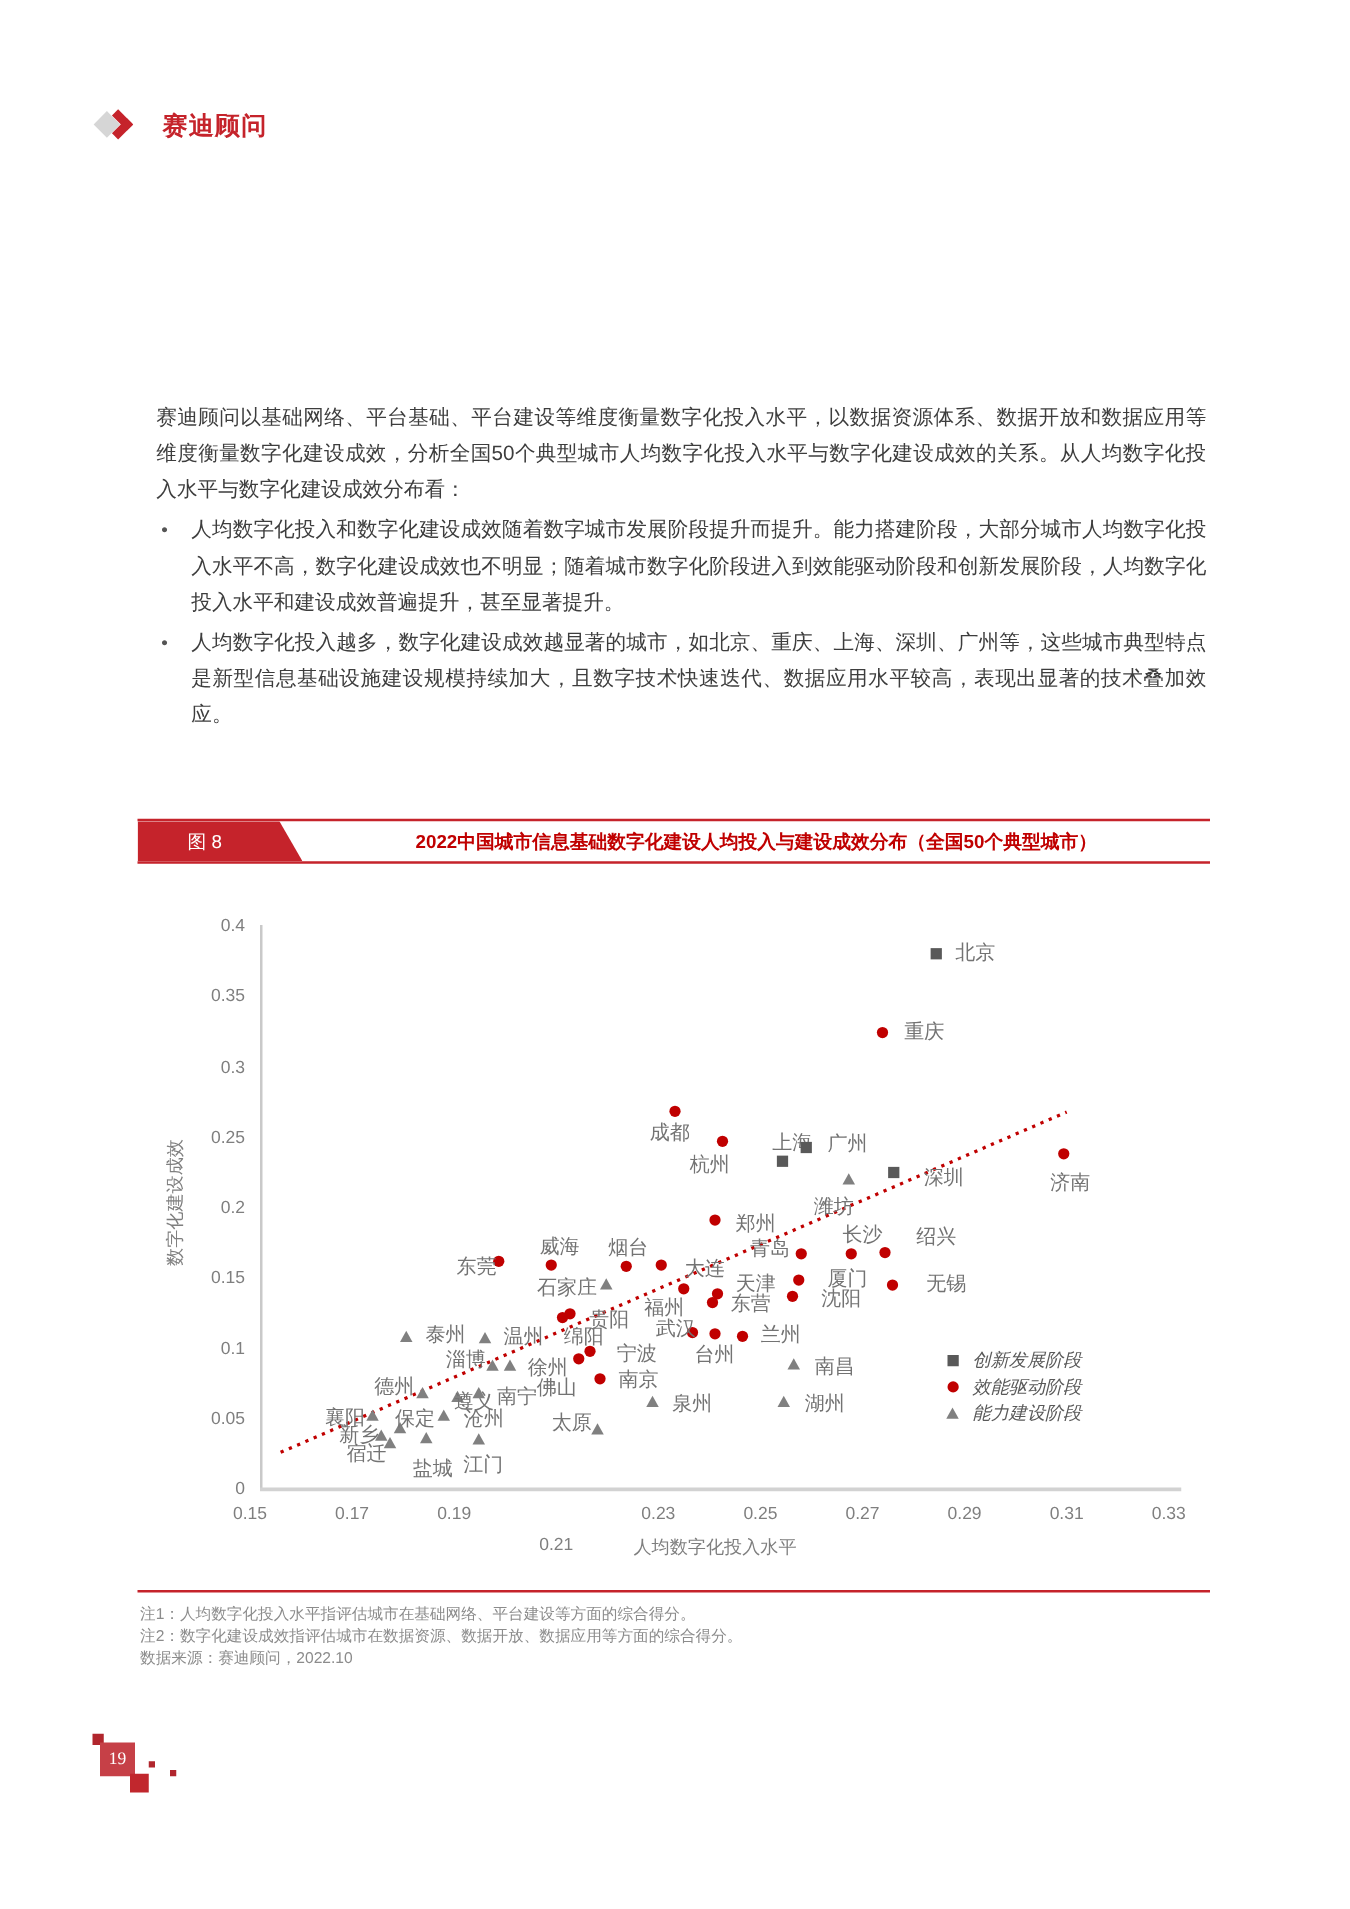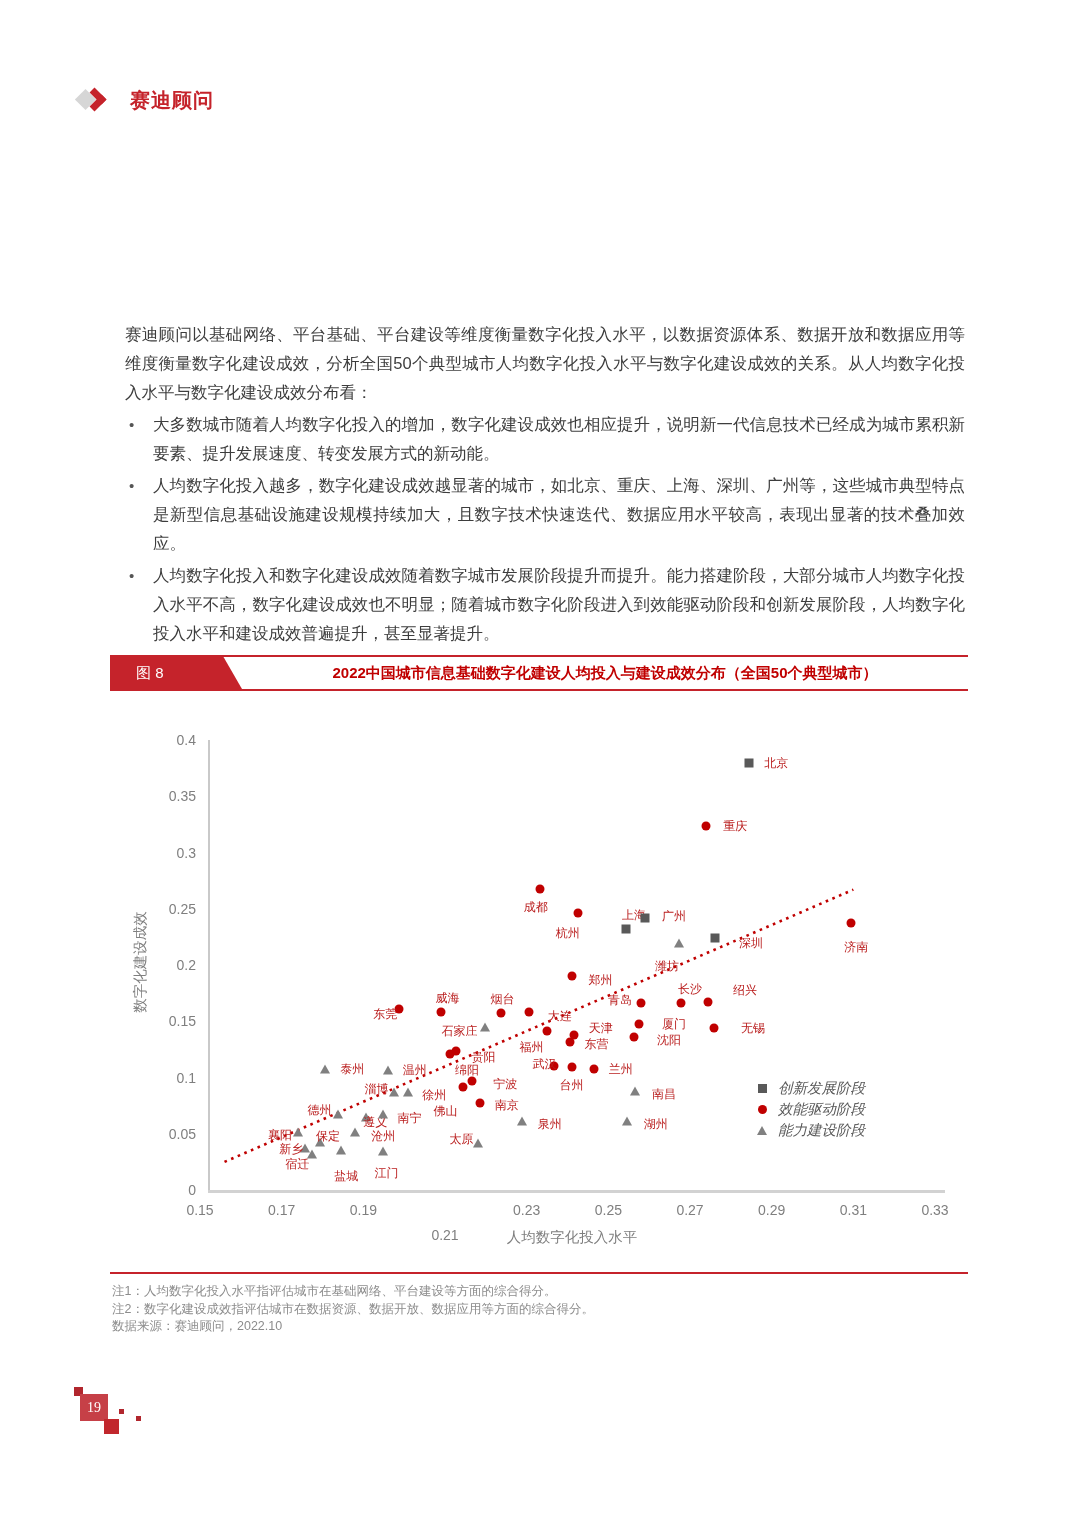--- a/index.html
+++ b/index.html
@@ -14,37 +14,37 @@
   .logo-text{font-size:20px;font-weight:bold;color:#c5232b;letter-spacing:1px;margin-left:6px;}
 
   
   .intro{position:absolute;left:125px;top:303px;width:840px;font-size:16.5px;line-height:29px;text-align:justify;color:#3d3d3d;}
   .bullets{position:absolute;left:125px;top:410px;width:840px;list-style:none;margin:0;padding:0;}
   .bullets li{position:relative;padding-left:28px;font-size:16.5px;line-height:29px;text-align:justify;margin-bottom:3px;color:#3d3d3d;}
   .bullets li::before{content:"\2022";position:absolute;left:4px;top:0;color:#555;font-size:15px;}
 
   
   .fig-bar{position:absolute;left:110px;top:655px;width:858px;border-top:2px solid #c5232b;border-bottom:2px solid #c5232b;height:32px;display:flex;align-items:stretch;}
-  .fig-tag{width:132px;background:#c5232b;color:#fff;font-size:15px;display:flex;align-items:center;padding-left:26px;box-sizing:border-box;clip-path:polygon(0 0,86% 0,100% 100%,0 100%);}
+  .fig-tag{width:132px;background:#c5232b;color:#fff;font-size:15px;display:flex;align-items:center;padding-left:40px;box-sizing:border-box;clip-path:polygon(0 0,86% 0,100% 100%,0 100%);}
   .fig-title{flex:1;display:flex;align-items:center;justify-content:center;color:#c00000;font-size:15px;font-weight:600;}
 
   
   .chart{position:absolute;left:110px;top:700px;width:860px;height:575px;}
   .axis-y{position:absolute;left:98px;top:40px;width:0;height:452px;border-left:2px solid #c9c9c9;}
   .axis-x{position:absolute;left:98px;top:490px;width:737px;height:0;border-top:3px solid #d2d2d2;}
   .ytick{position:absolute;left:0;width:86px;text-align:right;font-size:14px;color:#7f7f7f;line-height:16px;}
   .xtick{position:absolute;top:502px;width:50px;margin-left:-25px;text-align:center;font-size:14px;color:#7f7f7f;}
   .ylabel{position:absolute;left:30px;top:262px;transform:translate(-50%,-50%) rotate(-90deg);font-size:14.5px;color:#7f7f7f;white-space:nowrap;}
   .xlabel{position:absolute;left:462px;top:528px;transform:translateX(-50%);font-size:14.5px;color:#7f7f7f;white-space:nowrap;}
   .trend-svg{position:absolute;left:0;top:0;pointer-events:none;}
   .mk{position:absolute;transform:translate(-50%,-50%);}
   .mk-dot{width:9px;height:9px;border-radius:50%;}
   .mk-square{width:9px;height:9px;}
   .mk-triangle{width:0;height:0;border-left:5.5px solid transparent;border-right:5.5px solid transparent;border-bottom:9px solid #808080;background:none!important;}
-  .pt-label{position:absolute;font-size:12px;color:#b91c1c;white-space:nowrap;line-height:16px;}
+  .pt-label{position:absolute;font-size:16px;color:#737373;white-space:nowrap;line-height:16px;}
   .pos-right{transform:translate(9px,-50%);}
   .pos-left{transform:translate(calc(-100% - 9px),-50%);}
   .pos-above{transform:translate(-50%,calc(-100% - 6px));}
   .pos-below{transform:translate(-50%,8px);}
   .legend{position:absolute;left:646px;top:378px;}
   .legend-row{display:flex;align-items:center;height:21px;font-style:italic;}
   .legend-mk{width:12px;display:flex;justify-content:center;margin-right:10px;}
   .legend-label{font-size:14.5px;color:#595959;}
 
   
@@ -69,23 +69,22 @@
     <span class="logo-icon">
       <span class="logo-diamond"></span>
       <span class="logo-chevron"></span>
     </span>
     <span class="logo-text">赛迪顾问</span>
   </div>
 
   <p class="intro">赛迪顾问以基础网络、平台基础、平台建设等维度衡量数字化投入水平，以数据资源体系、数据开放和数据应用等维度衡量数字化建设成效，分析全国50个典型城市人均数字化投入水平与数字化建设成效的关系。从人均数字化投入水平与数字化建设成效分布看：</p>
 
   <ul class="bullets">
-    <li>大多数城市随着人均数字化投入的增加，数字化建设成效也相应提升，说明新一代信息技术已经成为城市累积新要素、提升发展速度、转变发展方式的新动能。</li>
+    <li>人均数字化投入和数字化建设成效随着数字城市发展阶段提升而提升。能力搭建阶段，大部分城市人均数字化投入水平不高，数字化建设成效也不明显；随着城市数字化阶段进入到效能驱动阶段和创新发展阶段，人均数字化投入水平和建设成效普遍提升，甚至显著提升。</li>
     <li>人均数字化投入越多，数字化建设成效越显著的城市，如北京、重庆、上海、深圳、广州等，这些城市典型特点是新型信息基础设施建设规模持续加大，且数字技术快速迭代、数据应用水平较高，表现出显著的技术叠加效应。</li>
-    <li>人均数字化投入和数字化建设成效随着数字城市发展阶段提升而提升。能力搭建阶段，大部分城市人均数字化投入水平不高，数字化建设成效也不明显；随着城市数字化阶段进入到效能驱动阶段和创新发展阶段，人均数字化投入水平和建设成效普遍提升，甚至显著提升。</li>
   </ul>
 
   <div class="fig-bar">
     <div class="fig-tag">图 8</div>
     <div class="fig-title">2022中国城市信息基础数字化建设人均投入与建设成效分布（全国50个典型城市）</div>
   </div>
 
   <div class="chart" id="chart">
     <div class="ylabel">数字化建设成效</div>
     <div class="xlabel">人均数字化投入水平</div>

